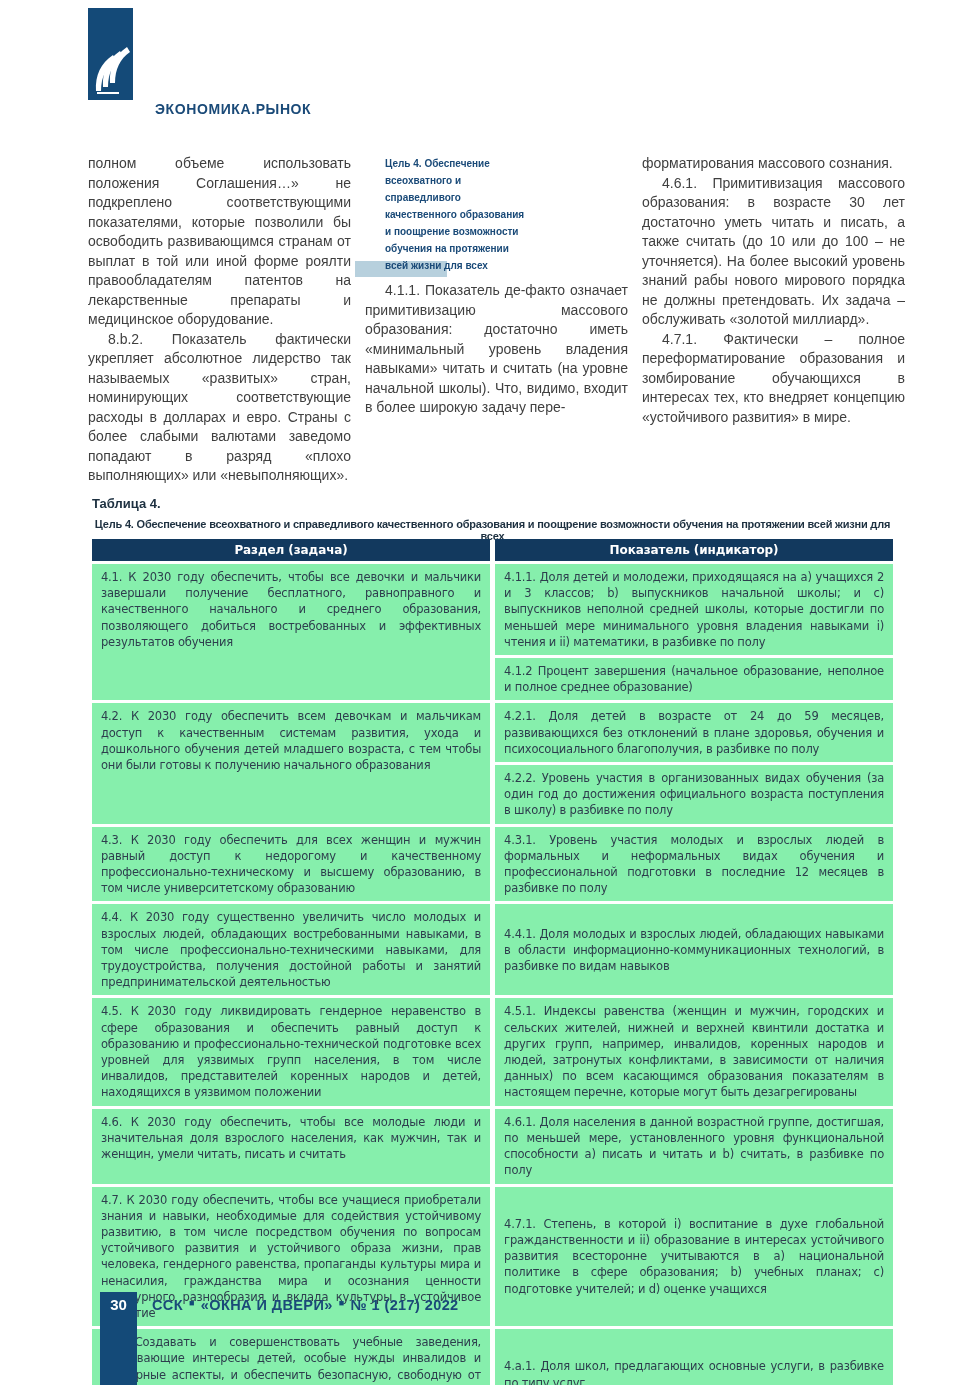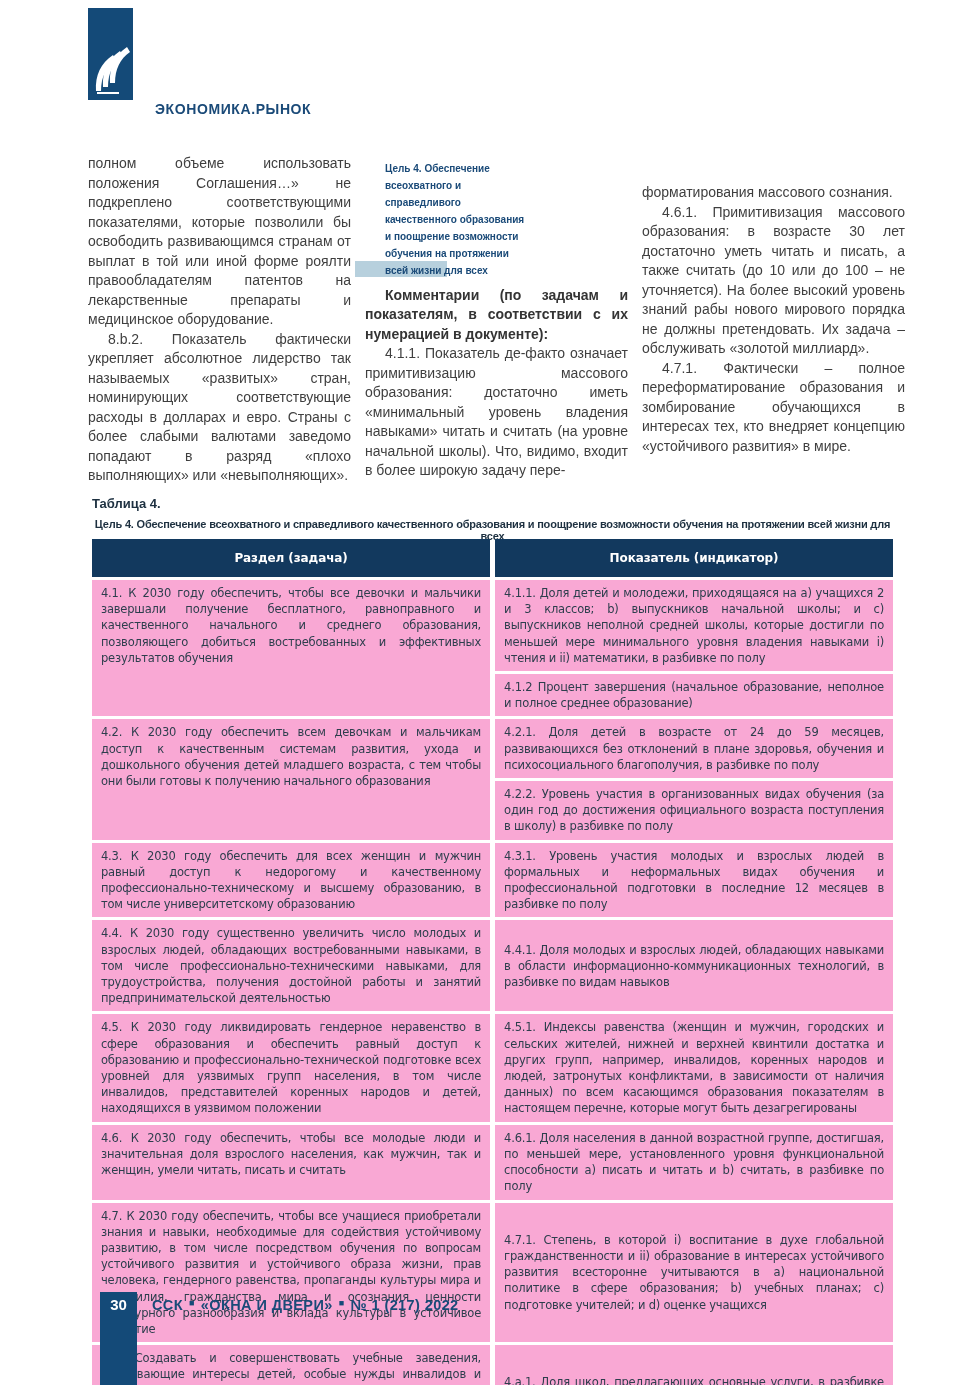--- a/index.html
+++ b/index.html
@@ -10,21 +10,21 @@
   
   .logo{position:absolute;left:88px;top:8px;width:45px;height:92px;}
   
   .section-title{
     position:absolute;left:155px;top:101px;font-size:14px;font-weight:bold;
     letter-spacing:.6px;color:#1a4a78;
   }
   
   .hl-strip{position:absolute;left:355px;top:261px;width:92px;height:16px;background:#b7d0dd;z-index:0;}
   
-  .cols{position:absolute;left:88px;top:154px;width:818px;display:flex;gap:14px;z-index:1;align-items:center;}
+  .cols{position:absolute;left:88px;top:154px;width:818px;display:flex;gap:14px;z-index:1;}
   .col{width:263px;font-size:14px;line-height:19.5px;text-align:justify;color:#3f3f3f;}
   .col p{margin:0;}
   .col p.ind{text-indent:20px;}
   .goal-heading{
     font-weight:bold;color:#1a4a78;font-size:10px;line-height:17px;
     white-space:pre-line;padding-left:20px;text-align:left;margin:1px 0 7px 0;
   }
   .commentary-lead{font-weight:bold;color:#343434;text-indent:20px;margin:0;}
   
   .table-label{
@@ -35,24 +35,24 @@
     position:absolute;left:92px;top:518px;width:801px;text-align:center;
     font-weight:bold;font-size:11px;letter-spacing:-0.2px;color:#1d3040;
   }
   table.sdg{
     position:absolute;left:87px;top:536px;width:811px;
     border-collapse:separate;border-spacing:5px 3px;
     font-family:"DejaVu Sans","Liberation Sans",sans-serif;
   }
   table.sdg th{
     background:#12395e;color:#ffffff;font-size:12px;font-weight:bold;
-    padding:11px 4px;text-align:center;height:16px;letter-spacing:-0.1px;
+    padding:3px 4px;text-align:center;height:16px;letter-spacing:-0.1px;
   }
   table.sdg td{
-    background:#f9a8d4;color:#2d3e4d;font-size:11.5px;line-height:16.2px;
+    background:#86efac;color:#2d3e4d;font-size:11.5px;line-height:16.2px;
     letter-spacing:-0.2px;padding:5px 9px;text-align:justify;
   }
   td.task{vertical-align:top;width:383px;}
   td.indicator{vertical-align:middle;width:383px;}
   
   .page-box{position:absolute;left:100px;top:1292px;width:37px;height:93px;background:#144a78;}
   .page-num{display:block;text-align:center;color:#ffffff;font-weight:bold;font-size:15px;margin-top:4px;}
   .footer-line{
     position:absolute;left:152px;top:1297px;font-size:14.5px;color:#1a4a78;
     letter-spacing:.4px;font-weight:bold;
@@ -84,21 +84,20 @@
       <p class="ind">8.b.2. Показатель фактически укрепляет абсолютное лидерство так называемых «развитых» стран, номинирующих соответствующие расходы в долларах и евро. Страны с более слабыми валютами заведомо попадают в разряд «плохо выполняющих» или «невыполняющих».</p>
     </div>
     <div class="col">
       <div class="goal-heading">Цель 4. Обеспечение
 всеохватного и
 справедливого
 качественного образования
 и поощрение возможности
 обучения на протяжении
 всей жизни для всех</div>
-      <p class="commentary-lead">Комментарии (по задачам и показателям, в соответствии с их нумерацией в документе):</p>
       <p class="ind">4.1.1. Показатель де-факто означает примитивизацию массового образования: достаточно иметь «минимальный уровень владения навыками» читать и считать (на уровне начальной школы). Что, видимо, входит в более широкую задачу пере-</p>
     </div>
     <div class="col">
       <p>форматирования массового сознания.</p>
       <p class="ind">4.6.1. Примитивизация массового образования: в возрасте 30 лет достаточно уметь читать и писать, а также считать (до 10 или до 100 – не уточняется). На более высокий уровень знаний рабы нового мирового порядка не должны претендовать. Их задача – обслуживать «золотой миллиард».</p>
       <p class="ind">4.7.1. Фактически – полное переформатирование образования и зомбирование обучающихся в интересах тех, кто внедряет концепцию «устойчивого развития» в мире.</p>
     </div>
   </div>
 
   <div class="table-label">Таблица 4.</div>

